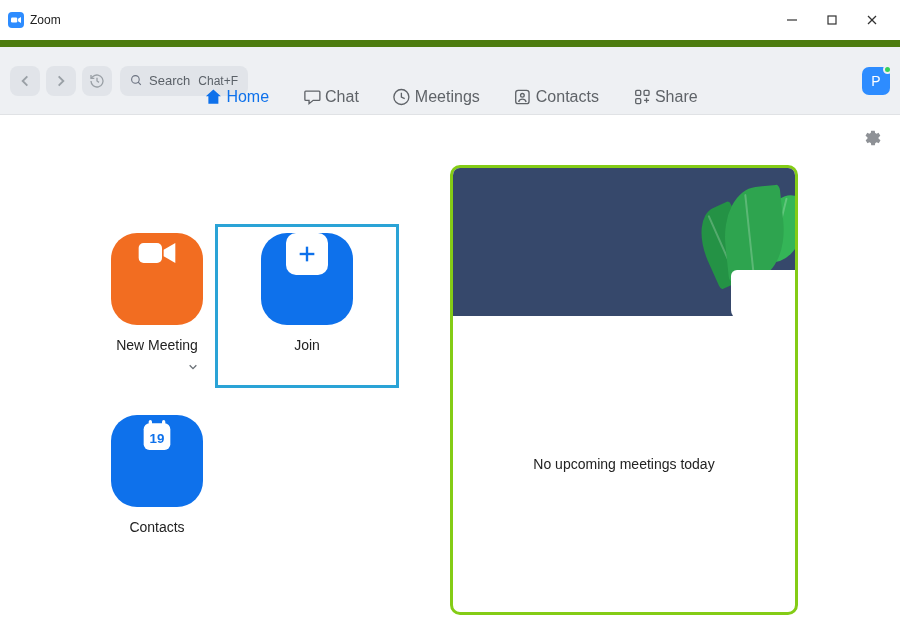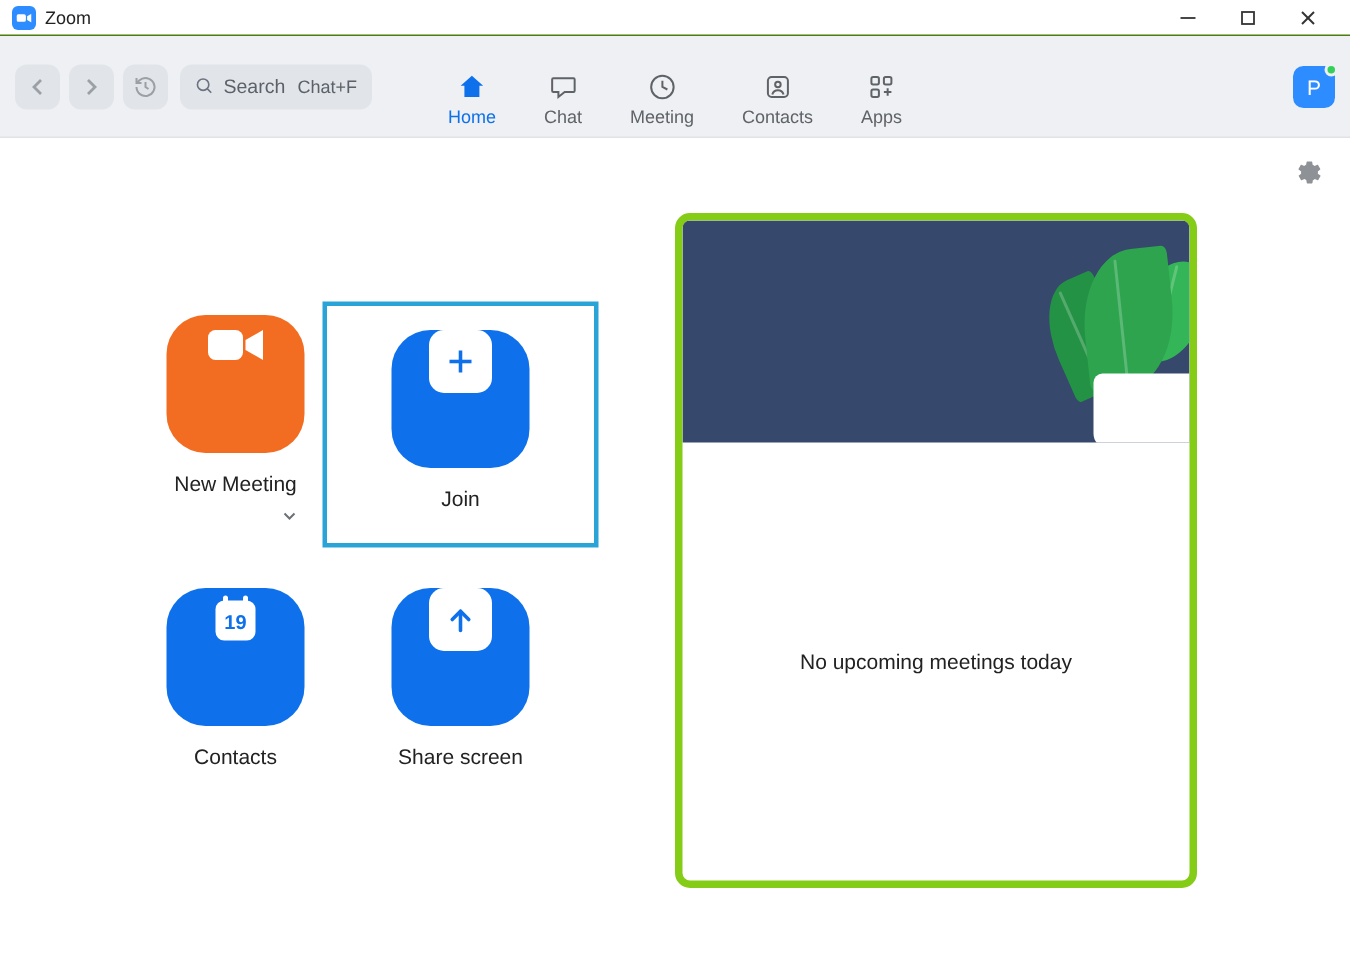--- a/index.html
+++ b/index.html
@@ -1,68 +1,68 @@
 <!DOCTYPE html>
 <html><head>
   <meta charset="utf-8">
   <style>
     * { margin: 0; padding: 0; box-sizing: border-box; font-family: -apple-system, BlinkMacSystemFont, "Segoe UI", Arial, sans-serif; }
     body { width: 900px; height: 641px; background: #fff; overflow: hidden; }
 
     
-    .titlebar { height: 24px; display: flex; align-items: center; padding: 10px 8px; border-bottom: 1px solid #4d7c0f; }
+    .titlebar { height: 24px; display: flex; align-items: center; padding: 20px 8px; border-bottom: 7px solid #4d7c0f; }
     .titlebar-icon { width: 16px; height: 16px; background: #2d8cff; border-radius: 4px; display: flex; align-items: center; justify-content: center; margin-right: 6px; }
     .titlebar-icon svg { width: 10px; height: 8px; }
     .titlebar-title { font-size: 12px; color: #222; }
     .titlebar-spacer { flex: 1; }
     .titlebar-btn { width: 40px; height: 22px; display: flex; align-items: center; justify-content: center; color: #333; font-size: 11px; }
     .titlebar-btn svg { width: 12px; height: 12px; }
 
     
     .toolbar { height: 68px; background: #eef0f3; border-bottom: 1px solid #e0e2e5; display: flex; align-items: center; padding: 0 10px; position: relative; }
     .nav-btns { display: flex; gap: 6px; }
     .nav-btn { width: 30px; height: 30px; background: #e1e4e9; border-radius: 8px; display: flex; align-items: center; justify-content: center; color: #9aa0a6; }
     .nav-btn svg { width: 14px; height: 14px; }
     .history-btn { width: 30px; height: 30px; background: #e1e4e9; border-radius: 8px; display: flex; align-items: center; justify-content: center; margin-left: 6px; color: #9aa0a6; }
     .history-btn svg { width: 16px; height: 16px; }
     .search-wrap { width: 128px; height: 30px; background: #e1e4e9; border-radius: 8px; margin-left: 8px; display: flex; align-items: center; padding: 0 10px; gap: 6px; color: #6b7280; font-size: 13px; }
     .search-wrap svg { width: 13px; height: 13px; flex-shrink: 0; }
     .search-placeholder { color: #5b6168; }
     .search-shortcut { margin-left: auto; color: #5b6168; font-size: 12px; }
 
     .tabs { position: absolute; left: 50%; transform: translateX(-50%); display: flex; gap: 32px; align-items: flex-end; height: 100%; padding-bottom: 6px; }
-    .tab { display: flex; flex-direction: column; align-items: center; gap: 2px; color: #5f6368; font-size: 12px; cursor: pointer; text-align: center; }
+    .tab { display: flex; align-items: center; gap: 2px; color: #5f6368; font-size: 16px; cursor: pointer; text-align: center; }
     .tab.active { color: #0e71eb; }
     .tab-icon { height: 22px; display: flex; align-items: center; justify-content: center; }
     .tab-icon svg { width: 22px; height: 20px; }
 
     .avatar-wrap { margin-left: auto; position: relative; }
     .avatar { width: 28px; height: 28px; border-radius: 7px; background: #2d8cff; color: #fff; display: flex; align-items: center; justify-content: center; font-size: 14px; font-weight: 500; }
     .avatar-status { position: absolute; top: -2px; right: -2px; width: 9px; height: 9px; background: #35d05a; border: 2px solid #eef0f3; border-radius: 50%; }
 
     
     .content { position: relative; height: calc(641px - 24px - 58px); }
     .gear { position: absolute; top: 14px; right: 18px; color: #8e9196; cursor: pointer; }
     .gear svg { width: 18px; height: 18px; }
 
     .main-grid { position: absolute; top: 118px; left: 82px; display: grid; grid-template-columns: 150px 150px; grid-template-rows: auto auto; column-gap: 0; row-gap: 40px; }
     .action-tile { display: flex; flex-direction: column; align-items: center; gap: 12px; }
-    .action-tile.highlighted { border: 3px solid #2aa3d6; padding: 16px 14px 10px; margin: -9px -17px -13px; }
+    .action-tile.highlighted { border: 3px solid #2aa3d6; padding: 6px 14px 10px; margin: -9px -17px -13px; }
     .tile-btn { width: 92px; height: 92px; border-radius: 26px; display: flex; align-items: flex-start; justify-content: center; cursor: pointer; }
     .tile-orange { background: #f26d21; }
     .tile-blue { background: #0e71eb; }
     .tile-btn svg { width: 40px; height: 40px; }
     .tile-inner-square { width: 42px; height: 42px; background: #fff; border-radius: 10px; display: flex; align-items: center; justify-content: center; color: #0e71eb; }
     .tile-inner-square svg { width: 22px; height: 22px; }
     .tile-label { font-size: 14px; color: #222; display: flex; align-items: flex-end; gap: 6px; flex-direction: column; }
     .chevron { color: #6b7177; }
     .chevron svg { width: 10px; height: 10px; }
 
     
-    .panel { position: absolute; left: 450px; top: 50px; width: 348px; height: 450px; border: 5px solid #84cc16; border-radius: 10px; overflow: hidden; display: flex; flex-direction: column; }
+    .panel { position: absolute; left: 450px; top: 50px; width: 348px; height: 450px; border: 3px solid #84cc16; border-radius: 10px; overflow: hidden; display: flex; flex-direction: column; }
     .panel-banner { height: 148px; background: #36486b; position: relative; overflow: hidden; }
     
     .pot { position: absolute; right: -6px; bottom: -4px; width: 70px; height: 50px; background: #fff; border-radius: 6px 6px 10px 10px; }
     .leaf { position: absolute; background: #2ea44f; border-radius: 60% 6% 60% 6%; transform-origin: bottom right; }
     .leaf.l1 { right: 6px; bottom: 40px; width: 60px; height: 92px; transform: rotate(-6deg); }
     .leaf.l2 { right: 34px; bottom: 44px; width: 44px; height: 78px; transform: rotate(-24deg); background: #249245; }
     .leaf.l3 { right: 0px; bottom: 48px; width: 44px; height: 70px; transform: rotate(14deg); background: #34b557; }
     .leaf::after { content: ""; position: absolute; left: 40%; top: 6%; width: 2px; height: 88%; background: rgba(255,255,255,0.22); border-radius: 2px; }
     .panel-body { flex: 1; display: flex; align-items: center; justify-content: center; }
     .panel-body-text { font-size: 14px; color: #222; }
@@ -143,42 +143,42 @@
       </span>
       <span>Chat</span>
     </div>
     <div class="tab">
       <span class="tab-icon">
         <svg viewBox="0 0 24 24" fill="none" stroke="currentColor" stroke-width="1.6">
             <circle cx="12" cy="12" r="9"></circle>
             <polyline points="12 7 12 12 16 14"></polyline>
           </svg>
       </span>
-      <span>Meeting</span>
+      <span>Meetings</span>
     </div>
     <div class="tab">
       <span class="tab-icon">
         <svg viewBox="0 0 24 24" fill="none" stroke="currentColor" stroke-width="1.6">
             <rect x="4" y="4" width="16" height="16" rx="3"></rect>
             <circle cx="12" cy="10" r="2.2"></circle>
             <path d="M7.5 18c.6-2.2 2.4-3.4 4.5-3.4s3.9 1.2 4.5 3.4"></path>
           </svg>
       </span>
       <span>Contacts</span>
     </div>
     <div class="tab">
       <span class="tab-icon">
         <svg viewBox="0 0 24 24" fill="none" stroke="currentColor" stroke-width="1.6">
             <rect x="4" y="4" width="6" height="6" rx="1.4"></rect>
             <rect x="14" y="4" width="6" height="6" rx="1.4"></rect>
             <rect x="4" y="14" width="6" height="6" rx="1.4"></rect>
             <path d="M17 13v6M14 16h6"></path>
           </svg>
       </span>
-      <span>Apps</span>
+      <span>Share</span>
     </div>
   </div>
 
   <div class="avatar-wrap">
     <div class="avatar">
         <span>P</span>
       </div>
     <div class="avatar-status"></div>
   </div>
 </div>
@@ -228,33 +228,20 @@
           <rect x="14" y="6" width="4" height="8" rx="2" fill="#fff"></rect>
           <rect x="30" y="6" width="4" height="8" rx="2" fill="#fff"></rect>
           <text x="24" y="33" text-anchor="middle" font-size="16" font-weight="700" fill="#0e71eb" font-family="Arial">19</text>
         </svg>
       </div>
       <div class="tile-label">
         <span>Contacts</span>
       </div>
     </div>
 
-    <div class="action-tile">
-      <div class="tile-btn tile-blue">
-        <div class="tile-inner-square">
-          <svg viewBox="0 0 24 24" fill="none" stroke="currentColor" stroke-width="2.6" stroke-linecap="round" stroke-linejoin="round">
-              <line x1="12" y1="20" x2="12" y2="6"></line>
-              <polyline points="6,12 12,6 18,12"></polyline>
-            </svg>
-        </div>
-      </div>
-      <div class="tile-label">
-        <span>Share screen</span>
-      </div>
-    </div>
   </div>
 
   <div class="panel">
     <div class="panel-banner">
       <div class="leaf l2"></div>
       <div class="leaf l3"></div>
       <div class="leaf l1"></div>
       <div class="pot"></div>
     </div>
     <div class="panel-body">

